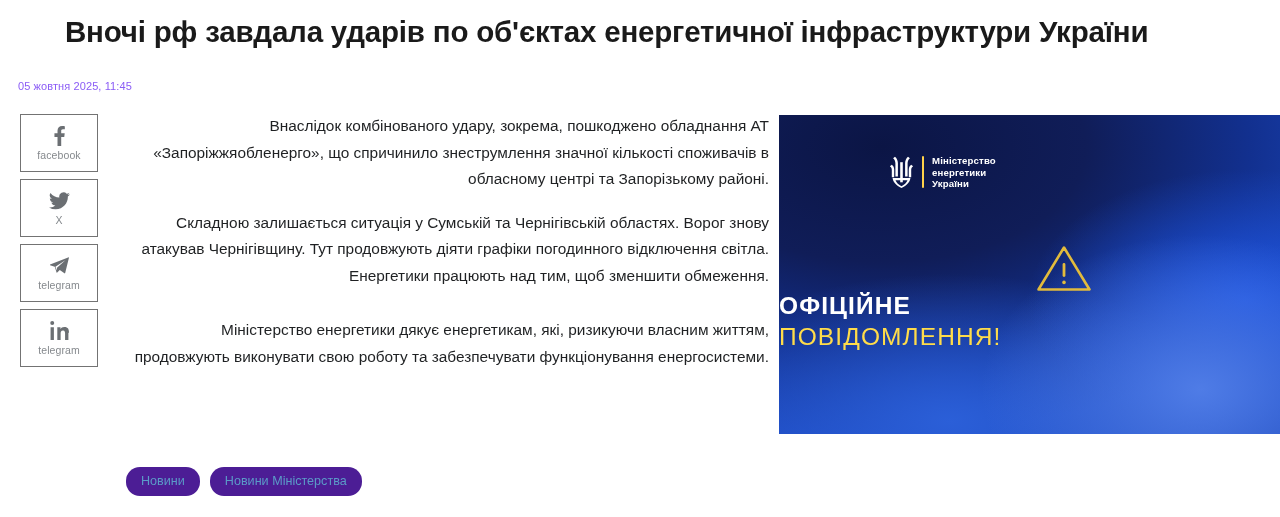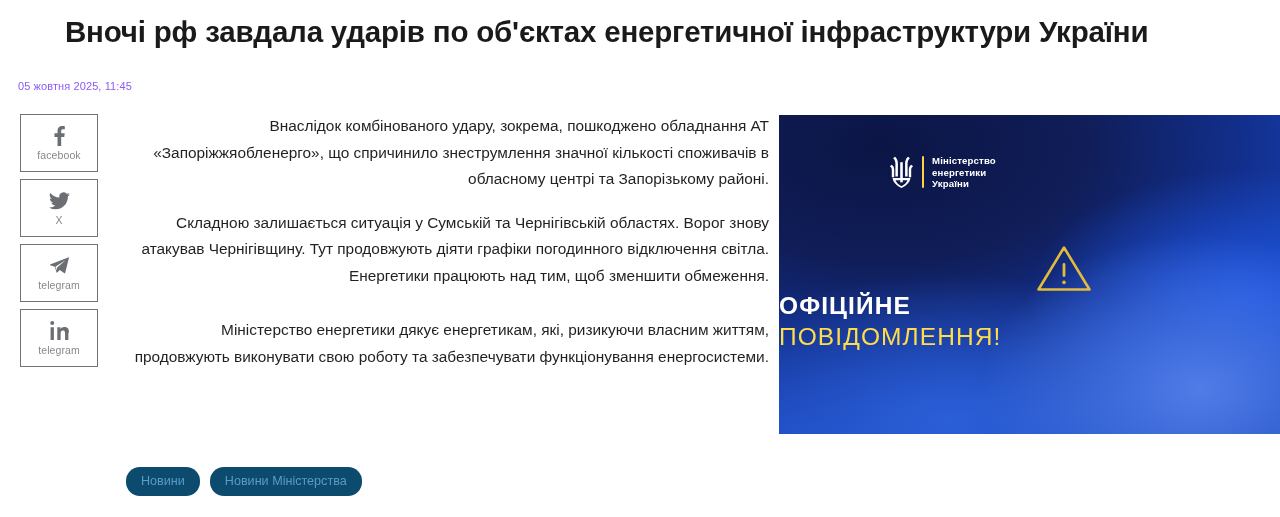--- a/index.html
+++ b/index.html
@@ -188,21 +188,21 @@
   .tag-list {
     position: absolute;
     left: 126px;
     top: 467px;
     display: flex;
     gap: 10px;
     align-items: center;
   }
 
   .tag {
-    background: #0c4a6e;
+    background: #4c1d95;
     color: #5b9bc8;
     font-size: 12.6px;
     line-height: 14px;
     padding: 7px 15px 8px;
     border-radius: 14px;
     cursor: pointer;
     white-space: nowrap;
   }
 </style>
 </head>

